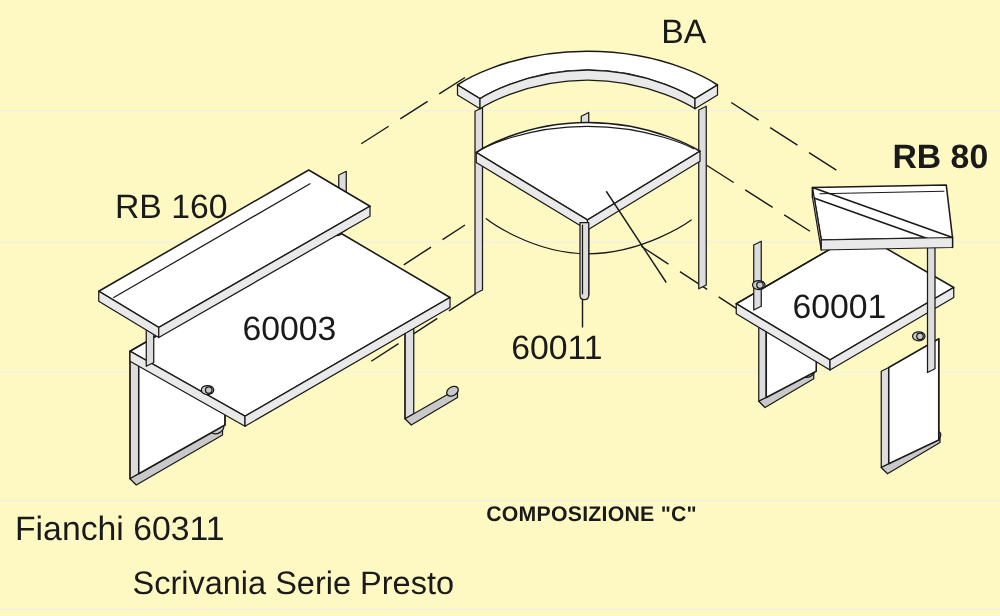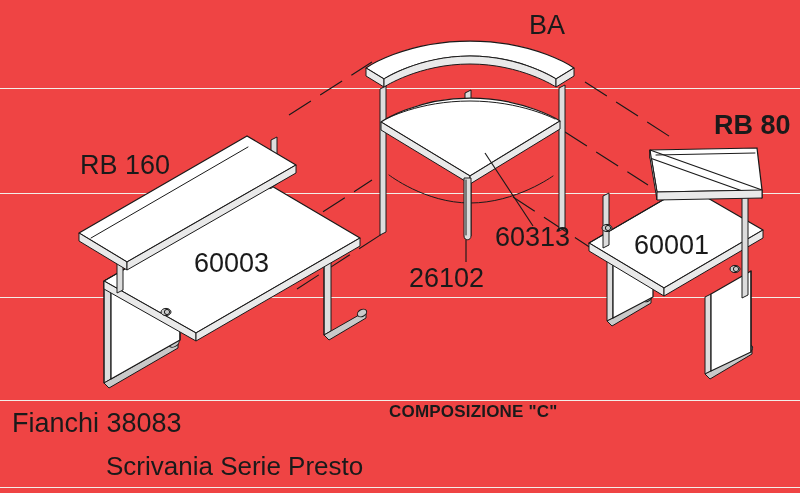--- a/index.html
+++ b/index.html
@@ -7,21 +7,21 @@
     padding: 0;
     background: #ffffff;
   }
   body {
     font-family: "Liberation Sans", sans-serif;
   }
   #page {
     position: relative;
     width: 800px;
     height: 493px;
-    background: #ef4444;
+    background: #fef9c3;
     overflow: hidden;
   }
   #drawing {
     position: absolute;
     left: 0;
     top: 0;
     width: 800px;
     height: 493px;
   }
   .scanline {
@@ -194,23 +194,22 @@
       </g>
     </g>
 
     <g>
       <line class="leader" x1="485" y1="153" x2="533" y2="226"></line>
       <line class="leader" x1="466" y1="240" x2="466" y2="262"></line>
     </g>
   </svg>
 
   <div class="lbl lbl-lg" style="left:529px; top:12px;">BA</div>
-  <div class="lbl lbl-lg" style="left:80px;  top:152px;text-align:center;">RB 160</div>
+  <div class="lbl lbl-lg" style="left:92px;  top:152px;text-align:center;">RB 160</div>
   <div class="lbl lbl-lg" style="left:714px; top:112px;font-weight:bold;">RB 80</div>
   <div class="lbl lbl-lg" style="left:194px; top:250px;">60003</div>
   <div class="lbl lbl-lg" style="left:634px; top:232px;">60001</div>
-  <div class="lbl lbl-lg" style="left:495px; top:224px;">60313</div>
-  <div class="lbl lbl-lg" style="left:409px; top:265px;">26102</div>
-  <div class="lbl lbl-lg" style="left:12px;  top:410px;">Fianchi 38083</div>
+  <div class="lbl lbl-lg" style="left:409px; top:265px;">60011</div>
+  <div class="lbl lbl-lg" style="left:12px;  top:410px;">Fianchi 60311</div>
   <div class="lbl lbl-bold" style="left:389px; top:403px;">COMPOSIZIONE "C"</div>
   <div class="lbl lbl-md" style="left:106px; top:453px;">Scrivania Serie Presto</div>
 
 </div>
 
 </body></html>

